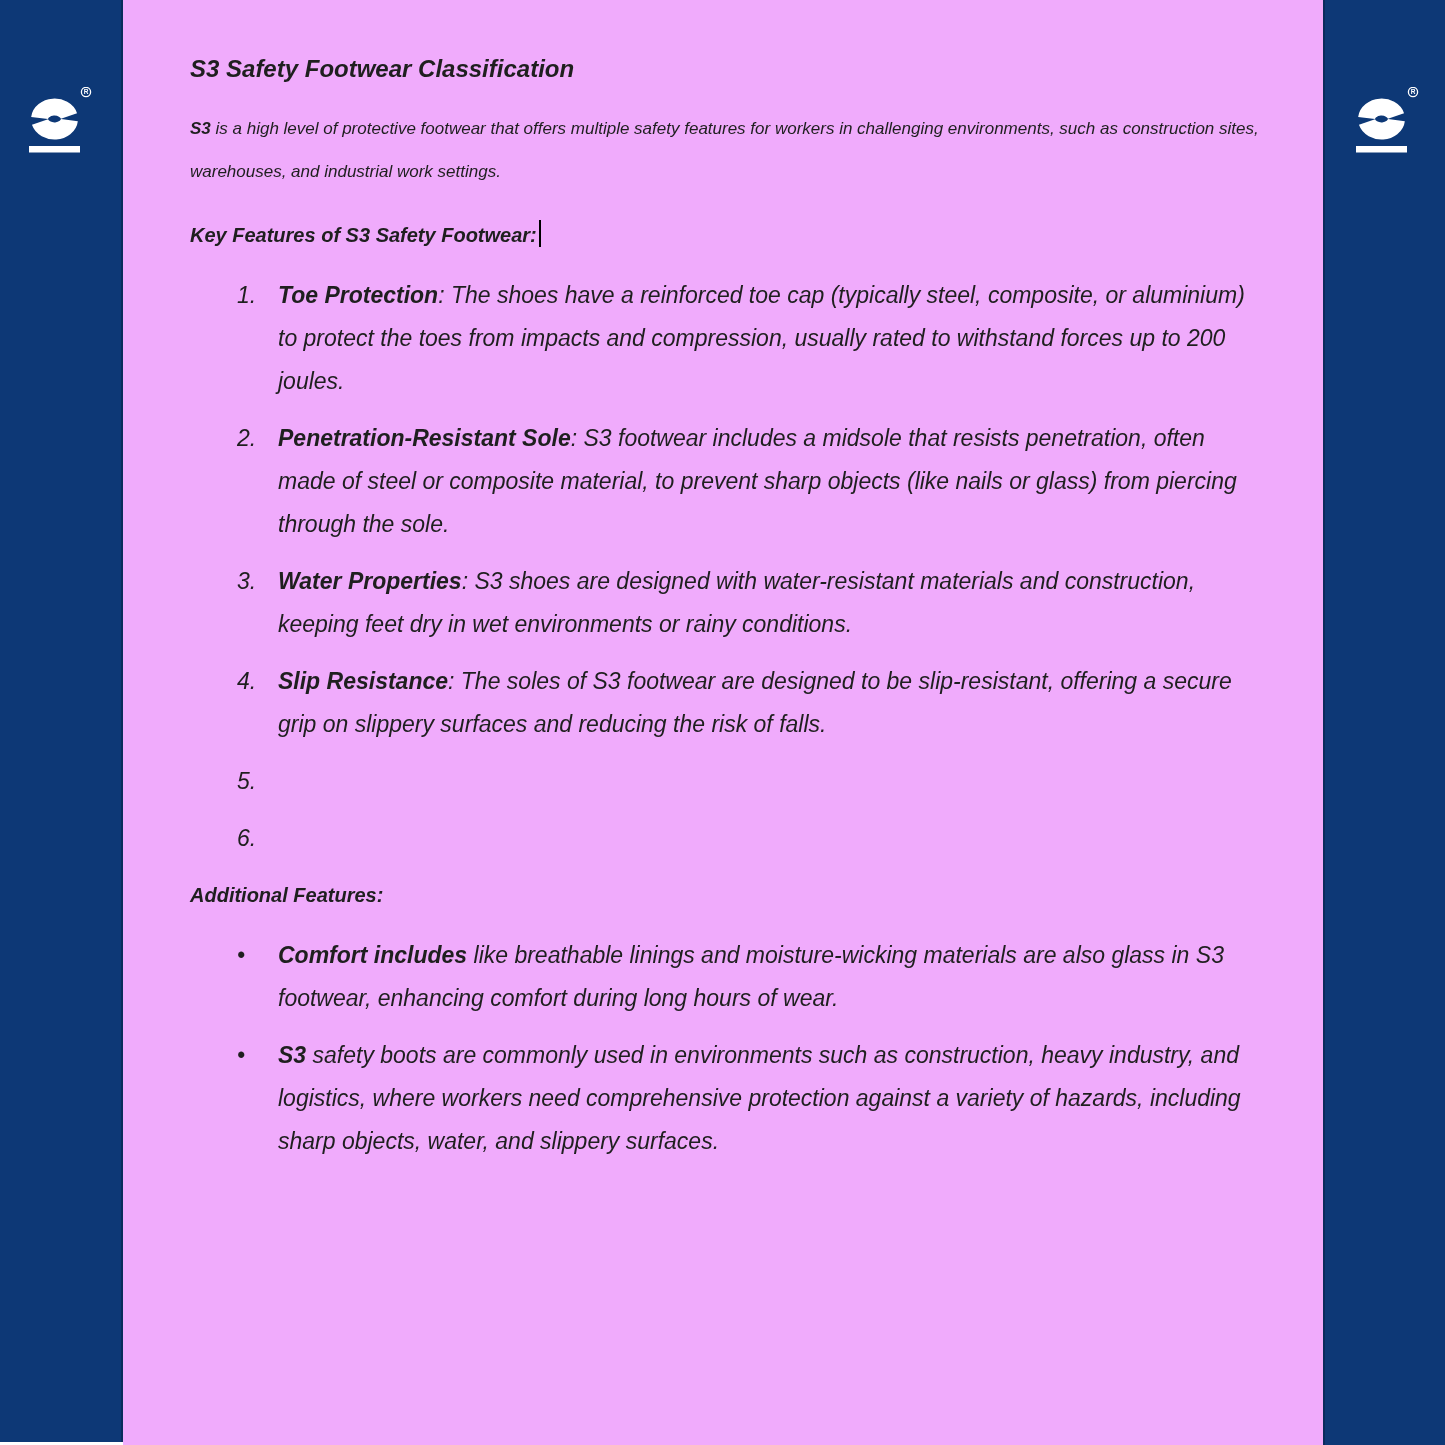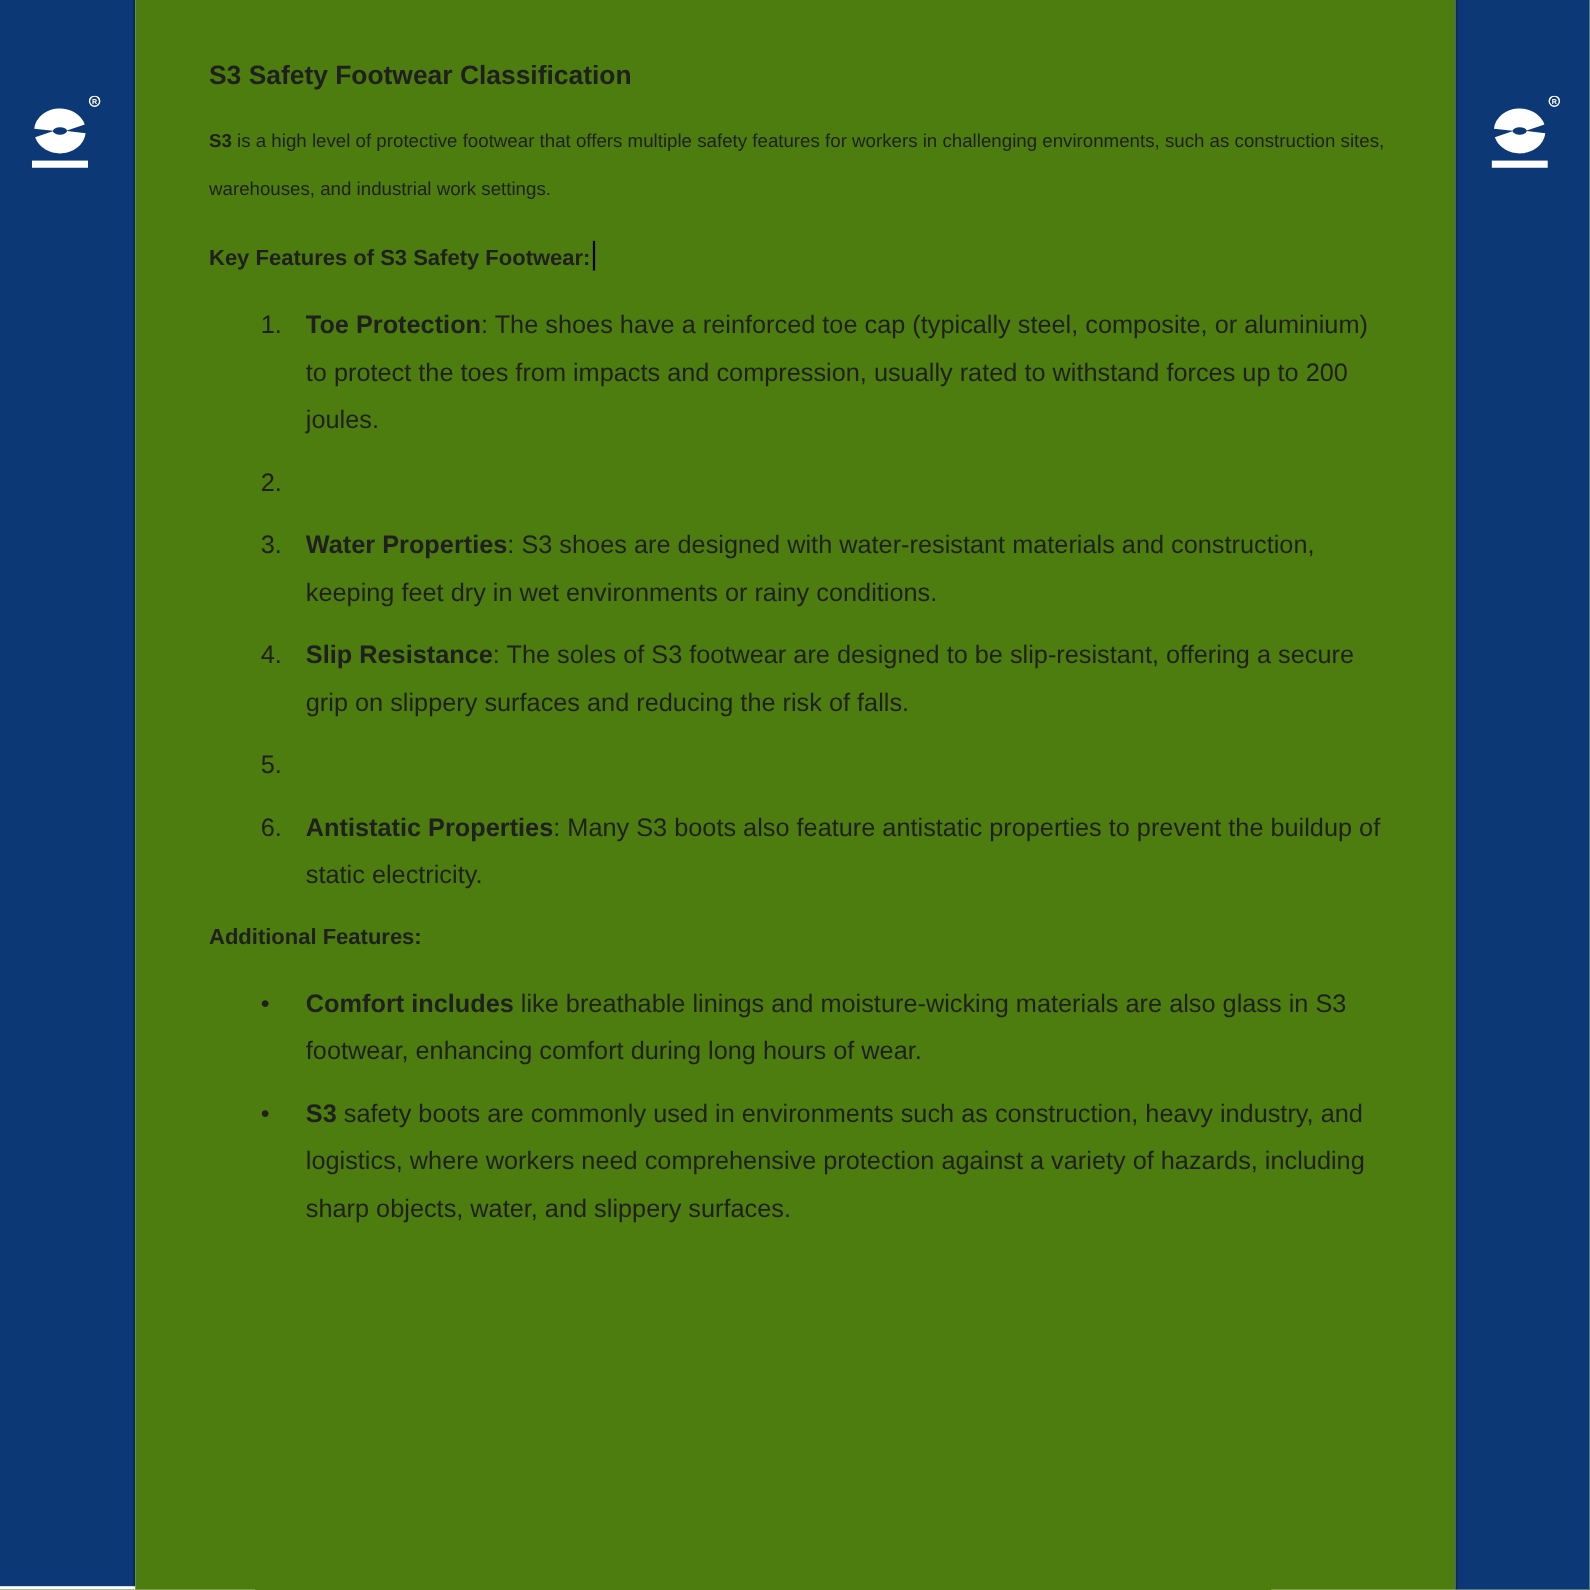--- a/index.html
+++ b/index.html
@@ -18,23 +18,24 @@
   .sidebar-left  { left: 0; width: 121px; height: 1442px; border-right: 2px solid rgba(0,0,0,0.22); }
   .sidebar-right { right: 0; width: 120px; height: 1445px; border-left: 2px solid rgba(0,0,0,0.22); }
   .logo-box {
     position: absolute; top: 87px;
   }
   .sidebar-left  .logo-box { left: 29px; }
   .sidebar-right .logo-box { left: 31px; }
 
   .doc {
     position: absolute; left: 123px; right: 122px; top: 0; bottom: 0;
-    background: #4d7c0f;
+    background: #f0abfc;
     padding: 48px 0 0 67px;
     box-sizing: border-box;
+    font-style: italic;
   }
   .doc-inner { width: 1100px; }
 
   h1.doc-title {
     font-size: 24px; line-height: 32px; font-weight: 700;
     margin: 5px 0 22px 0; color: #1f1f1f;
   }
   p.intro {
     font-size: 17px; line-height: 43px;
     margin: 0 0 21px 0;
@@ -112,35 +113,35 @@
 
     <h2 class="sec-heading"><span>Key Features of S3 Safety Footwear:</span><span class="caret"></span></h2>
 
     <ol class="num-list">
       <li>
         <span class="marker">1.</span>
         <span class="li-content"><span class="b">Toe Protection</span><span>: The shoes have a reinforced toe cap (typically steel, composite, or aluminium) to protect the toes from impacts and compression, usually rated to withstand forces up to 200 joules.</span></span>
       </li>
       <li>
         <span class="marker">2.</span>
+        <span class="li-content"><span class="b">Penetration-Resistant Sole</span><span>: S3 footwear includes a midsole that resists penetration, often made of steel or composite material, to prevent sharp objects (like nails or glass) from piercing through the sole.</span></span>
       </li>
       <li>
         <span class="marker">3.</span>
         <span class="li-content"><span class="b">Water Properties</span><span>: S3 shoes are designed with water-resistant materials and construction, keeping feet dry in wet environments or rainy conditions.</span></span>
       </li>
       <li>
         <span class="marker">4.</span>
         <span class="li-content"><span class="b">Slip Resistance</span><span>: The soles of S3 footwear are designed to be slip-resistant, offering a secure grip on slippery surfaces and reducing the risk of falls.</span></span>
       </li>
       <li>
         <span class="marker">5.</span>
       </li>
       <li>
         <span class="marker">6.</span>
-        <span class="li-content"><span class="b">Antistatic Properties</span><span>: Many S3 boots also feature antistatic properties to prevent the buildup of static electricity.</span></span>
       </li>
     </ol>
 
     <h2 class="sec-heading">Additional Features:</h2>
 
     <ul class="dot-list">
       <li>
         <span class="marker">•</span>
         <span class="li-content"><span class="b">Comfort includes</span><span> like breathable linings and moisture-wicking materials are also glass in S3 footwear, enhancing comfort during long hours of wear.</span></span>
       </li>

